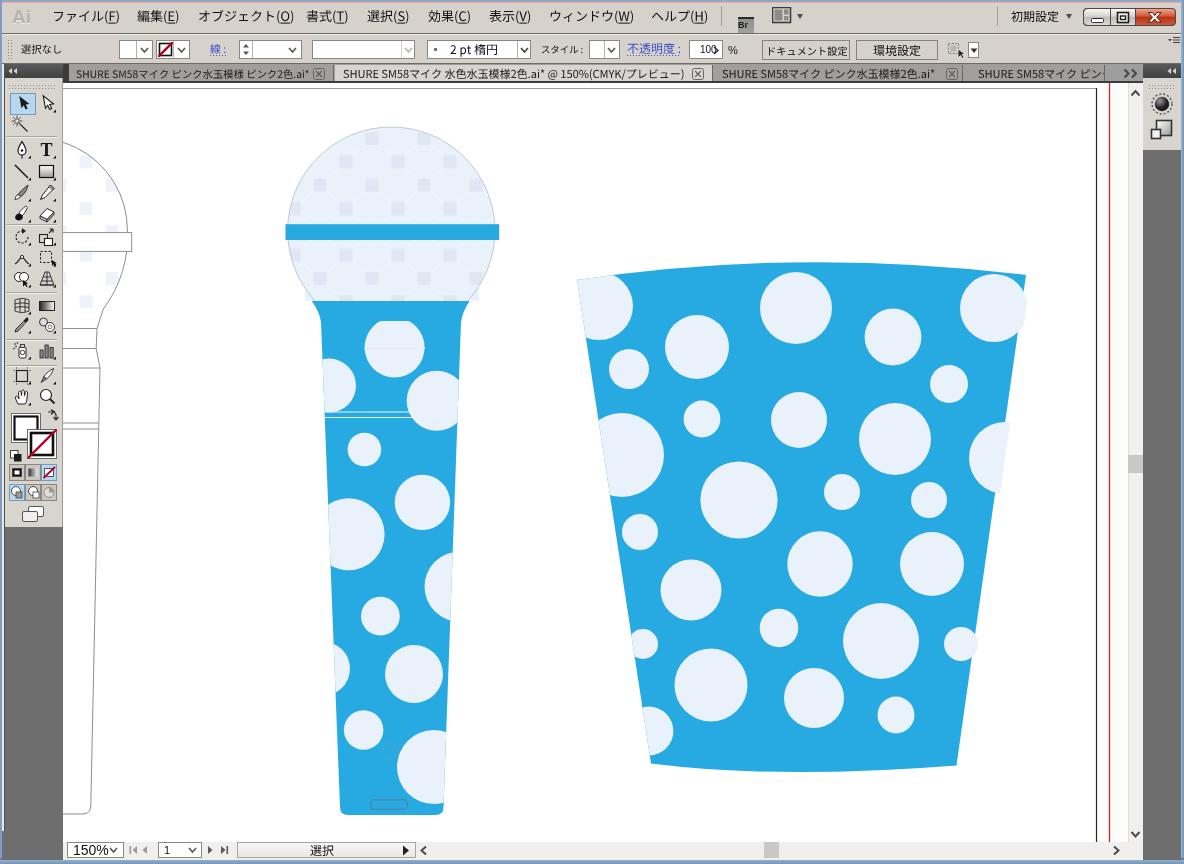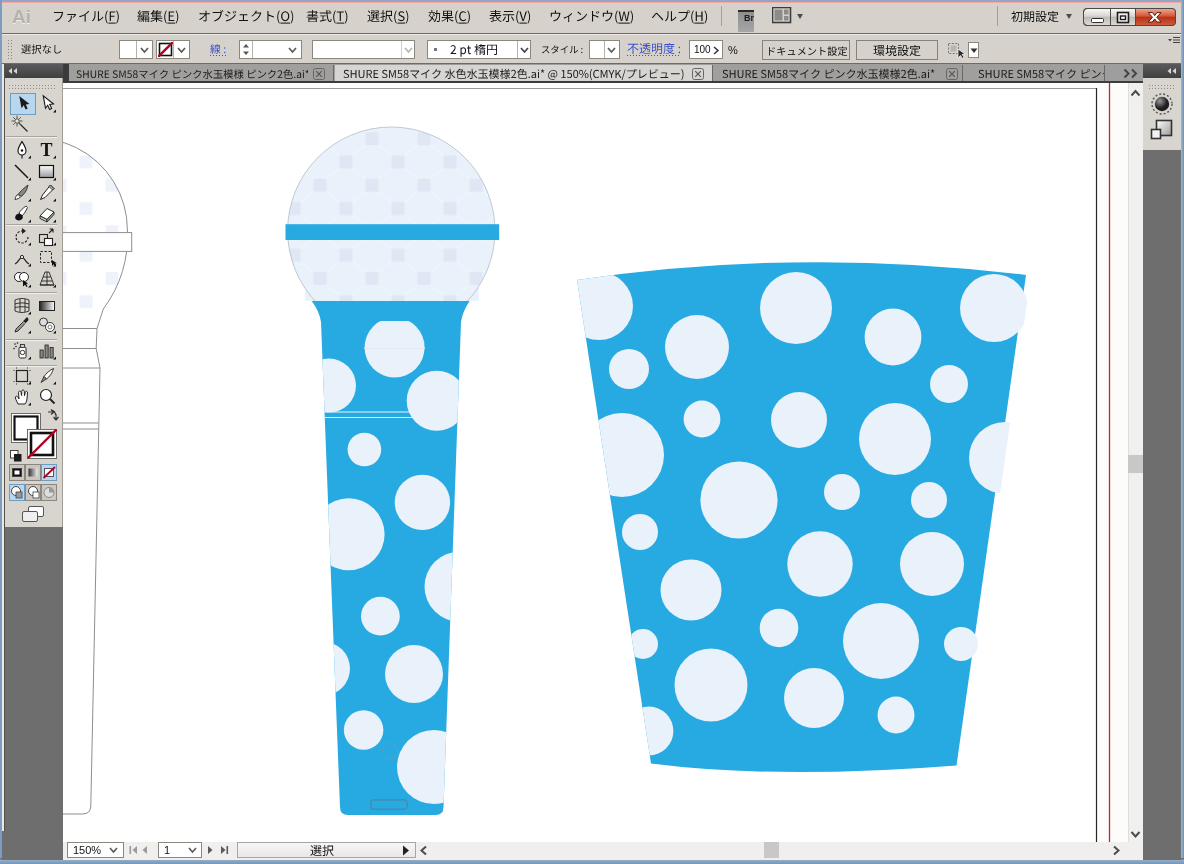--- a/index.html
+++ b/index.html
@@ -83,21 +83,21 @@
     </svg>
 <svg style="position:absolute;left:651px;top:6.5px;overflow:visible" width="59" height="19">
       <g transform="translate(0,14) scale(1.0)">
         <path d="M0.8 -3.7Q1.1 -3.9 1.3 -4.1Q1.5 -4.3 1.7 -4.5Q2 -4.8 2.3 -5.1Q2.6 -5.5 2.9 -5.9Q3.3 -6.3 3.6 -6.8Q4 -7.2 4.3 -7.6Q4.8 -8.2 5.3 -8.2Q5.8 -8.3 6.5 -7.7Q6.9 -7.3 7.4 -6.8Q7.8 -6.3 8.3 -5.9Q8.8 -5.4 9.1 -5Q9.6 -4.5 10.1 -3.9Q10.7 -3.3 11.3 -2.7Q11.8 -2.1 12.3 -1.5L11.4 -0.6Q11 -1.2 10.5 -1.8Q9.9 -2.4 9.4 -3Q8.9 -3.5 8.5 -4Q8.2 -4.3 7.9 -4.7Q7.5 -5.1 7.2 -5.5Q6.8 -5.8 6.5 -6.2Q6.2 -6.5 6 -6.7Q5.6 -7 5.4 -7Q5.2 -7 4.8 -6.6Q4.6 -6.3 4.3 -5.9Q4 -5.5 3.7 -5.1Q3.3 -4.7 3 -4.3Q2.7 -3.9 2.5 -3.7Q2.3 -3.4 2.1 -3.2Q1.9 -2.9 1.8 -2.7Z M19.8 -0.3Q19.8 -0.4 19.9 -0.6Q19.9 -0.8 19.9 -1Q19.9 -1.1 19.9 -1.6Q19.9 -2 19.9 -2.7Q19.9 -3.3 19.9 -4.1Q19.9 -4.8 19.9 -5.6Q19.9 -6.3 19.9 -7Q19.9 -7.7 19.9 -8.1Q19.9 -8.6 19.9 -8.8Q19.9 -9.2 19.9 -9.4Q19.8 -9.7 19.8 -9.8H21Q21 -9.7 21 -9.4Q21 -9.2 21 -8.8Q21 -8.6 21 -8.1Q21 -7.7 21 -7Q21 -6.4 21 -5.6Q21 -4.9 21 -4.1Q21 -3.4 21 -2.8Q21 -2.2 21 -1.8Q21 -1.4 21 -1.3Q21.6 -1.6 22.3 -2Q23 -2.5 23.6 -3.1Q24.3 -3.8 24.8 -4.5L25.4 -3.6Q24.8 -2.8 24.1 -2.2Q23.3 -1.5 22.5 -0.9Q21.7 -0.4 20.9 0Q20.8 0.1 20.7 0.2Q20.6 0.2 20.5 0.3ZM13.9 -0.3Q14.7 -0.9 15.3 -1.8Q15.8 -2.6 16.1 -3.5Q16.3 -4 16.3 -4.6Q16.4 -5.3 16.5 -6.1Q16.5 -6.8 16.5 -7.5Q16.5 -8.2 16.5 -8.8Q16.5 -9.1 16.5 -9.3Q16.5 -9.5 16.4 -9.7H17.6Q17.6 -9.6 17.6 -9.5Q17.6 -9.3 17.6 -9.2Q17.5 -9 17.5 -8.8Q17.5 -8.2 17.5 -7.5Q17.5 -6.8 17.5 -6Q17.4 -5.2 17.4 -4.4Q17.3 -3.7 17.1 -3.2Q16.9 -2.2 16.3 -1.3Q15.7 -0.4 14.8 0.3Z M36.5 -9.3Q36.5 -9 36.7 -8.7Q37 -8.5 37.3 -8.5Q37.7 -8.5 37.9 -8.7Q38.2 -9 38.2 -9.3Q38.2 -9.7 37.9 -9.9Q37.7 -10.2 37.3 -10.2Q37 -10.2 36.7 -9.9Q36.5 -9.7 36.5 -9.3ZM35.9 -9.3Q35.9 -9.7 36.1 -10.1Q36.3 -10.4 36.6 -10.6Q36.9 -10.8 37.3 -10.8Q37.7 -10.8 38.1 -10.6Q38.4 -10.4 38.6 -10.1Q38.8 -9.7 38.8 -9.3Q38.8 -8.9 38.6 -8.6Q38.4 -8.3 38.1 -8.1Q37.7 -7.9 37.3 -7.9Q36.9 -7.9 36.6 -8.1Q36.3 -8.3 36.1 -8.6Q35.9 -8.9 35.9 -9.3ZM37 -8.5Q36.9 -8.3 36.9 -8.2Q36.8 -8 36.8 -7.8Q36.7 -7.3 36.5 -6.7Q36.4 -6.1 36.1 -5.4Q35.9 -4.7 35.6 -4.1Q35.2 -3.5 34.9 -3Q34.3 -2.3 33.5 -1.6Q32.8 -1 31.9 -0.4Q30.9 0.1 29.7 0.5L28.9 -0.5Q30.1 -0.8 31.1 -1.3Q32 -1.8 32.7 -2.4Q33.4 -3 33.9 -3.6Q34.4 -4.2 34.7 -5Q35.1 -5.7 35.3 -6.5Q35.5 -7.3 35.6 -7.9Q35.4 -7.9 34.9 -7.9Q34.4 -7.9 33.7 -7.9Q33.1 -7.9 32.3 -7.9Q31.6 -7.9 30.9 -7.9Q30.2 -7.9 29.7 -7.9Q29.2 -7.9 29 -7.9Q28.6 -7.9 28.3 -7.9Q27.9 -7.9 27.7 -7.8V-9Q27.9 -9 28.1 -8.9Q28.3 -8.9 28.5 -8.9Q28.8 -8.9 29 -8.9Q29.1 -8.9 29.5 -8.9Q29.9 -8.9 30.5 -8.9Q31.1 -8.9 31.7 -8.9Q32.3 -8.9 32.9 -8.9Q33.6 -8.9 34.1 -8.9Q34.6 -8.9 35 -8.9Q35.4 -8.9 35.5 -8.9Q35.7 -8.9 35.8 -8.9Q36 -8.9 36.2 -9Z M42.1 2.6Q41.2 1.1 40.7 -0.5Q40.2 -2.1 40.2 -4Q40.2 -6 40.7 -7.6Q41.2 -9.2 42.1 -10.6L42.8 -10.3Q42 -8.9 41.6 -7.3Q41.2 -5.7 41.2 -4Q41.2 -2.4 41.6 -0.8Q42 0.8 42.8 2.2Z M44.7 0V-9.5H45.9V-5.5H50.3V-9.5H51.6V0H50.3V-4.5H45.9V0Z M54.1 2.6 53.4 2.2Q54.2 0.8 54.7 -0.8Q55.1 -2.4 55.1 -4Q55.1 -5.7 54.7 -7.3Q54.2 -8.9 53.4 -10.3L54.1 -10.6Q55.1 -9.2 55.6 -7.6Q56.1 -6 56.1 -4Q56.1 -2.1 55.6 -0.5Q55.1 1.1 54.1 2.6Z" fill="#141414"></path>
       </g>
       <g transform="translate(0,14)">
         <rect x="43.4" y="1.6" width="9.5" height="1" fill="#141414"></rect>
       </g>
     </svg>
 <div class="abs" style="left:721px;top:6px;width:1px;height:20px;background:#a49f98"></div>
-<div class="abs" style="left:738px;top:10px;width:16px;height:22px;background:linear-gradient(#8f8f8f,#a6a6a6);border-top:2px solid #2a2a2a;box-sizing:border-box;color:#1e1e1e;font-size:9px;font-weight:bold;text-align:right;line-height:13px">Br</div>
+<div class="abs" style="left:738px;top:17px;width:16px;height:22px;background:linear-gradient(#8f8f8f,#a6a6a6);border-top:2px solid #2a2a2a;box-sizing:border-box;color:#1e1e1e;font-size:9px;font-weight:bold;text-align:left;line-height:13px">Br</div>
 <svg class="abs" style="left:772px;top:7px" width="20" height="17">
 <rect x="0.5" y="0.5" width="18" height="15" fill="#d6d2cb" stroke="#3c3c3c" stroke-width="1.6"></rect>
 <rect x="2.5" y="2.5" width="8" height="11" fill="#8b8b8b"></rect>
 <rect x="12" y="2.5" width="4.5" height="5" fill="#8b8b8b"></rect>
       <rect x="12" y="9" width="4.5" height="4.5" fill="#8b8b8b"></rect>
 </svg>
 <div class="darr" style="left:797px;top:14px"></div>
 <div class="abs" style="left:997px;top:6px;width:1px;height:20px;background:#a49f98"></div>
 <svg style="position:absolute;left:1011px;top:6.5px;overflow:visible" width="50" height="19">
       <g transform="translate(0,14) scale(1.0)">
@@ -192,21 +192,21 @@
 <div class="abs" style="left:604px;top:41px;width:1px;height:17px;background:#b5b2aa"></div>
 <svg class="abs" style="left:607px;top:47px" width="10" height="7">
       <path d="M1,1 L4.5,5 L8,1" fill="none" stroke="#5a5a5a" stroke-width="1.7"></path>
     </svg>
 <svg style="position:absolute;left:627px;top:39px;overflow:visible" width="56" height="19">
       <g transform="translate(0,14) scale(1.0)">
         <path d="M0.8 -9.2H11.2V-8.3H0.8ZM6.7 -5.7 7.4 -6.3Q7.9 -6 8.5 -5.6Q9.1 -5.2 9.6 -4.7Q10.2 -4.3 10.7 -3.9Q11.2 -3.5 11.5 -3.1L10.8 -2.4Q10.5 -2.8 10 -3.2Q9.5 -3.6 9 -4.1Q8.4 -4.5 7.8 -5Q7.3 -5.4 6.7 -5.7ZM6.5 -8.9 7.5 -8.6Q6.8 -7.3 5.8 -6.2Q4.9 -5 3.7 -4Q2.5 -3 1.1 -2.3Q1.1 -2.4 1 -2.5Q0.9 -2.7 0.7 -2.8Q0.6 -3 0.5 -3.1Q1.5 -3.5 2.4 -4.2Q3.3 -4.9 4.1 -5.6Q4.8 -6.4 5.5 -7.2Q6.1 -8.1 6.5 -8.9ZM5.5 -6.5 6.5 -7.5V-7.5V0.9H5.5Z M15 -5.3V-1.1H14.1V-4.5H12.6V-5.3ZM15 -1.5Q15.4 -0.8 16.2 -0.5Q16.9 -0.2 18 -0.1Q18.5 -0.1 19.2 -0.1Q19.9 -0.1 20.7 -0.1Q21.5 -0.1 22.3 -0.1Q23 -0.1 23.5 -0.2Q23.5 -0.1 23.4 0.1Q23.4 0.2 23.3 0.4Q23.3 0.6 23.3 0.7Q22.8 0.7 22.1 0.7Q21.4 0.8 20.6 0.8Q19.9 0.8 19.2 0.8Q18.5 0.7 18 0.7Q16.8 0.7 16 0.3Q15.1 0 14.6 -0.7Q14.2 -0.3 13.8 0.1Q13.3 0.5 12.9 0.9L12.4 -0Q12.8 -0.3 13.3 -0.7Q13.7 -1.1 14.2 -1.5ZM12.7 -9.3 13.4 -9.8Q13.7 -9.5 14.1 -9.2Q14.5 -8.8 14.8 -8.5Q15.1 -8.1 15.3 -7.8L14.6 -7.3Q14.4 -7.6 14.1 -7.9Q13.8 -8.3 13.4 -8.6Q13 -9 12.7 -9.3ZM15.8 -7.9H23.4V-7.1H15.8ZM16.7 -4.8H20.7V-4.1H16.7ZM20.7 -3.7H22.5V-3.1H20.7ZM19.1 -9.1H20V-5.1H19.1ZM18.9 -7.5 19.5 -7.3Q19.1 -6.7 18.5 -6.1Q17.9 -5.6 17.3 -5.2Q16.6 -4.7 15.9 -4.5Q15.8 -4.6 15.7 -4.8Q15.5 -5 15.4 -5.1Q16 -5.3 16.7 -5.7Q17.4 -6.1 17.9 -6.6Q18.5 -7 18.9 -7.5ZM20.2 -7.5Q20.6 -7 21.1 -6.6Q21.7 -6.1 22.3 -5.8Q23 -5.4 23.6 -5.2Q23.5 -5.1 23.3 -4.9Q23.2 -4.7 23.1 -4.6Q22.4 -4.8 21.8 -5.2Q21.1 -5.7 20.6 -6.2Q20 -6.7 19.6 -7.3ZM22.2 -3.7H23Q23 -3.7 23 -3.6Q23 -3.5 23 -3.4Q22.9 -2.4 22.8 -1.8Q22.7 -1.3 22.5 -1.1Q22.3 -1 22.1 -0.9Q22 -0.9 21.7 -0.9Q21.5 -0.9 21.1 -0.9Q20.7 -0.9 20.3 -0.9Q20.2 -1.1 20.2 -1.3Q20.1 -1.4 20 -1.6Q20.5 -1.6 20.9 -1.5Q21.2 -1.5 21.4 -1.5Q21.5 -1.5 21.6 -1.6Q21.7 -1.6 21.8 -1.6Q21.9 -1.8 22 -2.2Q22.1 -2.7 22.2 -3.6ZM22.3 -9.9 22.9 -9.3Q22.3 -9.1 21.5 -9Q20.7 -8.9 19.8 -8.8Q18.9 -8.8 18 -8.7Q17.1 -8.6 16.3 -8.6Q16.3 -8.8 16.2 -8.9Q16.2 -9.1 16.1 -9.3Q16.9 -9.3 17.8 -9.4Q18.7 -9.4 19.5 -9.5Q20.3 -9.6 21 -9.7Q21.8 -9.8 22.3 -9.9ZM18.2 -4.6H19Q19 -3.9 18.8 -3.3Q18.6 -2.7 18.3 -2.2Q18 -1.7 17.5 -1.4Q17 -1 16.2 -0.7Q16.2 -0.9 16 -1.1Q15.9 -1.3 15.7 -1.4Q16.4 -1.6 16.9 -1.9Q17.3 -2.2 17.6 -2.6Q17.9 -3.1 18 -3.6Q18.1 -4.1 18.2 -4.6ZM20.5 -4.8H21.3Q21.2 -4.3 21.1 -3.7Q21 -3.1 20.9 -2.7L20.1 -2.8Q20.2 -3.2 20.3 -3.8Q20.4 -4.3 20.5 -4.8Z M25.5 -9.3H28.9V-2.2H25.5V-3H28.1V-8.5H25.5ZM25.5 -6.2H28.4V-5.4H25.5ZM30.5 -9.6H34.6V-8.7H30.5ZM30.5 -6.7H34.6V-5.8H30.5ZM30.5 -3.7H34.6V-2.9H30.5ZM25 -9.3H25.8V-1.1H25ZM34.2 -9.6H35.1V-0.2Q35.1 0.2 35 0.4Q34.9 0.7 34.6 0.8Q34.3 0.9 33.8 0.9Q33.3 0.9 32.5 0.9Q32.5 0.8 32.5 0.7Q32.4 0.5 32.3 0.3Q32.3 0.2 32.2 0.1Q32.6 0.1 33 0.1Q33.3 0.1 33.6 0.1Q33.8 0.1 34 0.1Q34.1 0.1 34.2 -0Q34.2 -0.1 34.2 -0.2ZM30 -9.6H30.9V-5.3Q30.9 -4.5 30.8 -3.7Q30.7 -2.8 30.5 -2Q30.2 -1.1 29.7 -0.4Q29.2 0.4 28.4 1Q28.4 0.9 28.2 0.8Q28.1 0.7 28 0.6Q27.9 0.5 27.8 0.4Q28.5 -0.2 29 -0.9Q29.4 -1.6 29.7 -2.3Q29.9 -3.1 29.9 -3.8Q30 -4.6 30 -5.3Z M38.7 -6.7H47.2V-6H38.7ZM38.9 -3.2H45.7V-2.5H38.9ZM40.6 -7.8H41.5V-4.7H44.4V-7.8H45.3V-4H40.6ZM45.5 -3.2H45.7L45.8 -3.3L46.4 -2.9Q45.9 -2 45.1 -1.3Q44.3 -0.7 43.3 -0.2Q42.3 0.3 41.2 0.5Q40 0.8 38.8 1Q38.7 0.8 38.6 0.6Q38.5 0.3 38.4 0.2Q39.5 0.1 40.6 -0.1Q41.7 -0.4 42.7 -0.8Q43.6 -1.2 44.4 -1.7Q45.1 -2.3 45.5 -3.1ZM41 -2.6Q41.6 -1.8 42.6 -1.2Q43.5 -0.6 44.8 -0.3Q46.1 0.1 47.5 0.2Q47.4 0.3 47.3 0.4Q47.2 0.6 47.2 0.7Q47.1 0.9 47 1Q45.5 0.8 44.2 0.4Q42.9 -0 41.9 -0.7Q40.9 -1.4 40.2 -2.3ZM41.9 -10.1H42.8V-8.4H41.9ZM37.9 -8.9H47.3V-8.1H37.9ZM37.5 -8.9H38.3V-5.4Q38.3 -4.7 38.3 -3.9Q38.2 -3.1 38.1 -2.2Q38 -1.3 37.7 -0.5Q37.5 0.3 37.1 1Q37 0.9 36.9 0.8Q36.8 0.7 36.6 0.6Q36.5 0.5 36.4 0.5Q36.7 -0.2 37 -0.9Q37.2 -1.7 37.3 -2.5Q37.4 -3.3 37.4 -4Q37.5 -4.8 37.5 -5.4Z M52.4 -4.7Q52 -4.7 51.8 -4.9Q51.6 -5.1 51.6 -5.5Q51.6 -5.9 51.8 -6.1Q52 -6.4 52.4 -6.4Q52.7 -6.4 52.9 -6.1Q53.1 -5.9 53.1 -5.5Q53.1 -5.1 52.9 -4.9Q52.7 -4.7 52.4 -4.7ZM52.4 0.2Q52 0.2 51.8 -0.1Q51.6 -0.3 51.6 -0.7Q51.6 -1.1 51.8 -1.3Q52 -1.5 52.4 -1.5Q52.7 -1.5 52.9 -1.3Q53.1 -1.1 53.1 -0.7Q53.1 -0.3 52.9 -0.1Q52.7 0.2 52.4 0.2Z" fill="#3a50c8"></path>
       </g>
     </svg>
 <div style="position:absolute;left:627px;top:55px;width:54px;height:1px;background-image:repeating-linear-gradient(90deg,#3a50c8 0 1px,transparent 1px 3px)"></div>
-<div class="combo" style="left:689px;top:40px;width:34px;height:19px;font-size:10px;color:#111;line-height:17px;padding-left:4px">100</div>
+<div class="combo" style="left:689px;top:40px;width:34px;height:19px;font-size:10px;color:#111;line-height:17px;padding-left:10px">100</div>
 <svg class="abs" style="left:713px;top:46px" width="7" height="9">
       <path d="M1,1 L5,4.5 L1,8" fill="none" stroke="#333" stroke-width="1.5"></path>
     </svg>
 <div class="abs" style="left:728px;top:44px;font-size:11px;color:#111">%</div>
 <div class="btn" style="left:762px;top:40px;width:88px;height:20px"></div>
 <svg style="position:absolute;left:766px;top:40.5px;overflow:visible" width="84" height="19">
       <g transform="translate(0,14) scale(0.85)">
         <path d="M7.9 -8.6Q8 -8.4 8.2 -8.1Q8.4 -7.8 8.6 -7.5Q8.8 -7.1 9 -6.8L8.3 -6.5Q8.1 -6.8 8 -7.1Q7.8 -7.5 7.6 -7.8Q7.4 -8.1 7.2 -8.3ZM9.3 -9.2Q9.5 -9 9.7 -8.7Q9.9 -8.4 10.1 -8.1Q10.3 -7.7 10.5 -7.5L9.8 -7.1Q9.6 -7.4 9.4 -7.8Q9.3 -8.1 9.1 -8.4Q8.9 -8.7 8.7 -8.9ZM3.7 -0.9Q3.7 -1.1 3.7 -1.6Q3.7 -2.1 3.7 -2.8Q3.7 -3.5 3.7 -4.3Q3.7 -5 3.7 -5.8Q3.7 -6.5 3.7 -7.1Q3.7 -7.6 3.7 -7.9Q3.7 -8.1 3.6 -8.5Q3.6 -8.9 3.6 -9.1H4.7Q4.7 -8.9 4.7 -8.5Q4.7 -8.2 4.7 -7.9Q4.7 -7.4 4.7 -6.8Q4.7 -6.1 4.7 -5.4Q4.7 -4.6 4.7 -3.9Q4.7 -3.2 4.7 -2.5Q4.7 -1.9 4.7 -1.5Q4.7 -1 4.7 -0.9Q4.7 -0.7 4.7 -0.5Q4.7 -0.2 4.7 0.1Q4.7 0.3 4.7 0.5H3.6Q3.6 0.2 3.6 -0.2Q3.7 -0.6 3.7 -0.9ZM4.5 -6Q5 -5.8 5.8 -5.6Q6.5 -5.3 7.2 -5Q8 -4.8 8.6 -4.5Q9.3 -4.2 9.8 -3.9L9.4 -2.9Q8.9 -3.2 8.2 -3.5Q7.6 -3.8 6.9 -4.1Q6.2 -4.3 5.6 -4.5Q4.9 -4.8 4.5 -4.9Z M16.7 -8.5Q16.7 -8.7 16.6 -8.9Q16.5 -9.1 16.5 -9.3L17.6 -9.5Q17.6 -9.3 17.6 -9.1Q17.6 -8.9 17.7 -8.7Q17.7 -8.5 17.8 -8.1Q17.9 -7.7 18 -7Q18.1 -6.3 18.3 -5.6Q18.4 -4.8 18.6 -4Q18.7 -3.3 18.9 -2.6Q19 -1.9 19.1 -1.4Q19.2 -0.9 19.2 -0.8Q19.3 -0.5 19.4 -0.2Q19.4 0.1 19.5 0.3L18.4 0.5Q18.4 0.2 18.3 -0Q18.3 -0.3 18.3 -0.6Q18.2 -0.7 18.1 -1.2Q18 -1.7 17.9 -2.4Q17.8 -3 17.6 -3.8Q17.5 -4.6 17.3 -5.4Q17.2 -6.1 17 -6.8Q16.9 -7.4 16.8 -7.9Q16.7 -8.3 16.7 -8.5ZM13.3 -6.8Q13.5 -6.8 13.8 -6.8Q14 -6.8 14.3 -6.8Q14.6 -6.9 15.1 -6.9Q15.6 -7 16.2 -7.1Q16.8 -7.2 17.5 -7.3Q18.1 -7.4 18.8 -7.5Q19.4 -7.6 19.9 -7.7Q20.4 -7.8 20.7 -7.8Q20.9 -7.9 21.2 -7.9Q21.4 -8 21.5 -8L21.7 -7Q21.6 -7 21.4 -7Q21.1 -6.9 20.9 -6.9Q20.6 -6.9 20.1 -6.8Q19.5 -6.7 18.9 -6.6Q18.3 -6.5 17.6 -6.4Q17 -6.3 16.3 -6.2Q15.7 -6.1 15.2 -6Q14.8 -5.9 14.5 -5.9Q14.2 -5.8 14 -5.8Q13.8 -5.7 13.5 -5.7ZM13.3 -3.3Q13.5 -3.3 13.8 -3.3Q14.1 -3.4 14.3 -3.4Q14.7 -3.4 15.2 -3.5Q15.8 -3.6 16.4 -3.7Q17.1 -3.8 17.9 -3.9Q18.6 -4.1 19.3 -4.2Q20 -4.3 20.6 -4.4Q21.2 -4.5 21.5 -4.6Q21.9 -4.6 22.1 -4.7Q22.4 -4.7 22.6 -4.8L22.8 -3.8Q22.6 -3.8 22.3 -3.7Q22 -3.7 21.7 -3.6Q21.3 -3.6 20.7 -3.5Q20.1 -3.4 19.4 -3.3Q18.7 -3.2 18 -3Q17.3 -2.9 16.6 -2.8Q15.9 -2.7 15.4 -2.6Q14.9 -2.5 14.6 -2.5Q14.2 -2.4 13.9 -2.4Q13.7 -2.3 13.5 -2.2Z M32.8 -5.7Q32.8 -5.6 32.8 -5.5Q32.8 -5.4 32.8 -5.3Q32.7 -5.1 32.7 -4.6Q32.6 -4.1 32.5 -3.6Q32.4 -3 32.4 -2.4Q32.3 -1.9 32.2 -1.4Q32.1 -1 32.1 -0.7H31.1Q31.1 -0.9 31.2 -1.3Q31.2 -1.8 31.3 -2.3Q31.4 -2.8 31.5 -3.4Q31.6 -3.9 31.6 -4.4Q31.7 -4.8 31.7 -5.1Q31.5 -5.1 31 -5.1Q30.6 -5.1 30.1 -5.1Q29.6 -5.1 29.1 -5.1Q28.7 -5.1 28.3 -5.1Q28 -5.1 27.9 -5.1Q27.6 -5.1 27.4 -5.1Q27.1 -5.1 26.9 -5V-6Q27.1 -6 27.2 -6Q27.4 -6 27.6 -6Q27.7 -6 27.9 -6Q28 -6 28.4 -6Q28.7 -6 29.2 -6Q29.6 -6 30.1 -6Q30.5 -6 30.9 -6Q31.3 -6 31.5 -6Q31.6 -6 31.7 -6Q31.9 -6 32 -6Q32.1 -6 32.1 -6.1ZM25.8 -1.1Q26 -1.1 26.3 -1.1Q26.5 -1 26.8 -1Q26.9 -1 27.4 -1Q27.9 -1 28.6 -1Q29.3 -1 30.1 -1Q30.8 -1 31.5 -1Q32.2 -1 32.7 -1Q33.2 -1 33.3 -1Q33.5 -1 33.8 -1.1Q34.1 -1.1 34.3 -1.1V-0.1Q34.2 -0.1 34 -0.1Q33.8 -0.1 33.7 -0.1Q33.5 -0.1 33.4 -0.1Q33.2 -0.1 32.7 -0.1Q32.2 -0.1 31.5 -0.1Q30.8 -0.1 30 -0.1Q29.3 -0.1 28.6 -0.1Q27.9 -0.1 27.4 -0.1Q26.9 -0.1 26.8 -0.1Q26.5 -0.1 26.3 -0.1Q26.1 -0.1 25.8 -0.1Z M45.7 -8.7Q45.6 -8.6 45.5 -8.3Q45.4 -8 45.3 -7.9Q45.1 -7.3 44.8 -6.6Q44.5 -5.9 44.1 -5.2Q43.7 -4.5 43.2 -3.9Q42.6 -3.1 41.9 -2.4Q41.1 -1.6 40.2 -0.9Q39.3 -0.2 38.2 0.4L37.4 -0.4Q39 -1.2 40.3 -2.2Q41.5 -3.3 42.4 -4.4Q43.1 -5.4 43.6 -6.4Q44.1 -7.3 44.4 -8.2Q44.4 -8.4 44.5 -8.7Q44.6 -8.9 44.6 -9.1ZM39.4 -7.3Q39.8 -7 40.3 -6.7Q40.8 -6.3 41.4 -6Q41.9 -5.6 42.3 -5.3Q42.8 -4.9 43.1 -4.6Q44.1 -3.9 44.9 -3.1Q45.8 -2.4 46.5 -1.6L45.7 -0.7Q45 -1.6 44.2 -2.4Q43.4 -3.1 42.5 -3.9Q42.2 -4.1 41.7 -4.5Q41.3 -4.8 40.8 -5.2Q40.3 -5.6 39.8 -5.9Q39.2 -6.3 38.7 -6.6Z M50.7 -8.8Q51 -8.6 51.5 -8.3Q51.9 -7.9 52.3 -7.6Q52.8 -7.2 53.1 -6.9Q53.5 -6.6 53.8 -6.3L53 -5.6Q52.8 -5.8 52.4 -6.1Q52.1 -6.5 51.6 -6.8Q51.2 -7.2 50.8 -7.5Q50.4 -7.8 50 -8.1ZM49.7 -0.8Q50.7 -0.9 51.6 -1.2Q52.5 -1.5 53.2 -1.8Q53.9 -2.2 54.5 -2.5Q55.4 -3.1 56.2 -3.8Q57 -4.6 57.6 -5.4Q58.2 -6.2 58.5 -6.9L59.1 -5.9Q58.7 -5.2 58.1 -4.4Q57.5 -3.6 56.7 -2.9Q56 -2.2 55 -1.6Q54.4 -1.3 53.7 -0.9Q53 -0.5 52.2 -0.2Q51.3 0 50.3 0.2Z M64 -1.1Q64 -1.2 64 -1.7Q64 -2.2 64 -2.9Q64 -3.6 64 -4.4Q64 -5.2 64 -5.9Q64 -6.7 64 -7.2Q64 -7.8 64 -8Q64 -8.3 64 -8.7Q64 -9 64 -9.3H65.1Q65.1 -9 65.1 -8.7Q65 -8.3 65 -8Q65 -7.6 65 -6.9Q65 -6.3 65 -5.5Q65 -4.8 65 -4.1Q65.1 -3.3 65.1 -2.7Q65.1 -2.1 65.1 -1.6Q65.1 -1.2 65.1 -1.1Q65.1 -0.9 65.1 -0.6Q65.1 -0.4 65.1 -0.1Q65.1 0.2 65.1 0.4H64Q64 0.1 64 -0.3Q64 -0.7 64 -1.1ZM64.8 -6.1Q65.4 -6 66.1 -5.7Q66.9 -5.5 67.6 -5.2Q68.3 -4.9 69 -4.6Q69.7 -4.4 70.2 -4.1L69.8 -3.1Q69.2 -3.4 68.6 -3.7Q67.9 -3.9 67.3 -4.2Q66.6 -4.5 66 -4.7Q65.3 -4.9 64.8 -5.1Z M78 -9.7H78.8V-8.2Q78.8 -7.7 78.7 -7.1Q78.6 -6.6 78.3 -6Q77.9 -5.5 77.3 -5.1Q77.2 -5.2 77.1 -5.3Q77 -5.4 76.8 -5.5Q76.7 -5.6 76.6 -5.7Q77.2 -6 77.5 -6.5Q77.8 -6.9 77.9 -7.4Q78 -7.8 78 -8.3ZM80.9 -9.7H81.7V-6.8Q81.7 -6.6 81.8 -6.5Q81.8 -6.4 82 -6.4Q82 -6.4 82.1 -6.4Q82.3 -6.4 82.4 -6.4Q82.5 -6.4 82.6 -6.4Q82.7 -6.4 82.7 -6.5Q82.8 -6.6 82.8 -6.9Q82.8 -7.2 82.9 -7.8Q83 -7.6 83.2 -7.6Q83.4 -7.5 83.6 -7.4Q83.6 -6.7 83.5 -6.3Q83.4 -5.9 83.2 -5.8Q83 -5.7 82.7 -5.7Q82.6 -5.7 82.4 -5.7Q82.3 -5.7 82.1 -5.7Q81.9 -5.7 81.8 -5.7Q81.5 -5.7 81.3 -5.7Q81.1 -5.8 81 -6.1Q80.9 -6.3 80.9 -6.7ZM78.6 -4Q79.2 -2.5 80.5 -1.4Q81.8 -0.3 83.6 0.2Q83.5 0.3 83.4 0.4Q83.3 0.5 83.2 0.7Q83.1 0.8 83 1Q81.2 0.4 79.9 -0.8Q78.5 -2 77.8 -3.8ZM82 -4.9H82.1L82.3 -4.9L82.9 -4.7Q82.6 -3.5 82 -2.6Q81.4 -1.7 80.7 -1Q79.9 -0.3 79 0.2Q78.1 0.7 77.1 1Q77.1 0.8 77 0.7Q76.9 0.5 76.8 0.4Q76.7 0.3 76.6 0.2Q77.6 -0.1 78.4 -0.5Q79.2 -0.9 79.9 -1.5Q80.7 -2.1 81.2 -2.9Q81.7 -3.7 82 -4.7ZM77.2 -4.9H82.3V-4.1H77.2ZM78.3 -9.7H81.3V-8.9H78.3ZM73 -6.4H76.6V-5.7H73ZM73.1 -9.7H76.6V-8.9H73.1ZM73 -4.8H76.6V-4.1H73ZM72.5 -8.1H77V-7.3H72.5ZM73.5 -3.2H76.6V0.3H73.5V-0.5H75.8V-2.5H73.5ZM73 -3.2H73.8V0.8H73Z M86.5 -6.4H93.5V-5.5H86.5ZM90 -3.5H94V-2.7H90ZM89.5 -6H90.5V0.1L89.5 -0ZM86.7 -4.5 87.6 -4.4Q87.4 -2.6 86.8 -1.2Q86.2 0.1 85.2 1Q85.1 0.9 85 0.8Q84.8 0.7 84.7 0.6Q84.5 0.5 84.4 0.4Q85.4 -0.4 85.9 -1.6Q86.5 -2.9 86.7 -4.5ZM87.2 -3Q87.6 -2.1 88.1 -1.5Q88.6 -0.9 89.2 -0.6Q89.9 -0.3 90.7 -0.2Q91.5 -0.1 92.4 -0.1Q92.5 -0.1 92.8 -0.1Q93.1 -0.1 93.5 -0.1Q93.9 -0.1 94.3 -0.1Q94.7 -0.1 95 -0.1Q95.3 -0.1 95.5 -0.1Q95.4 -0 95.4 0.2Q95.3 0.3 95.2 0.5Q95.2 0.7 95.2 0.8H94.6H92.4Q91.3 0.8 90.4 0.7Q89.5 0.5 88.7 0.1Q88 -0.2 87.5 -0.9Q86.9 -1.6 86.5 -2.7ZM89.5 -10.1H90.5V-8.1H89.5ZM85 -8.7H95V-6.1H94.1V-7.8H85.9V-6.1H85Z" fill="#141414"></path>
       </g>
     </svg>
@@ -638,21 +638,21 @@
           <stop offset="1" stop-color="#9a9a9a"></stop>
         </linearGradient>
       </defs>
 <rect x="7.5" y="2.5" width="15" height="15" fill="url(#sw1)" stroke="#333" stroke-width="1.6"></rect>
 <rect x="2.5" y="11.5" width="9" height="9" fill="#f2f2f2" stroke="#333" stroke-width="1.6"></rect>
 </svg>
 <div class="abs" style="left:1143px;top:150px;width:38px;height:710px;background:#6e6e6e"></div>
 <div class="abs" style="left:63px;top:842px;width:1080px;height:18px;background:#f0efed"></div>
 <div class="abs" style="left:2px;top:831px;width:61px;height:29px;background:#6e6e6e"></div>
 <div class="abs" style="left:1143px;top:842px;width:38px;height:18px;background:#6e6e6e"></div>
-<div class="combo" style="left:67px;top:842px;width:57px;height:16px;font-size:11px;line-height:15px;color:#111;padding-left:5px">150%</div>
+<div class="combo" style="left:67px;top:842px;width:57px;height:16px;font-size:14px;line-height:15px;color:#111;padding-left:5px">150%</div>
 <svg class="abs" style="left:109px;top:847px" width="10" height="7">
       <path d="M1,1 L4.5,5 L8,1" fill="none" stroke="#5a5a5a" stroke-width="1.6"></path>
     </svg>
 <svg class="abs" style="left:128px;top:843px" width="110" height="14">
 <g fill="#9a9a9a">
         <rect x="1.5" y="3" width="1.6" height="8"></rect>
         <path d="M9,3 L4.5,7 L9,11 Z"></path>
         <path d="M19,3 L14.5,7 L19,11 Z"></path>
       </g>
 <g fill="#5a5a5a">

